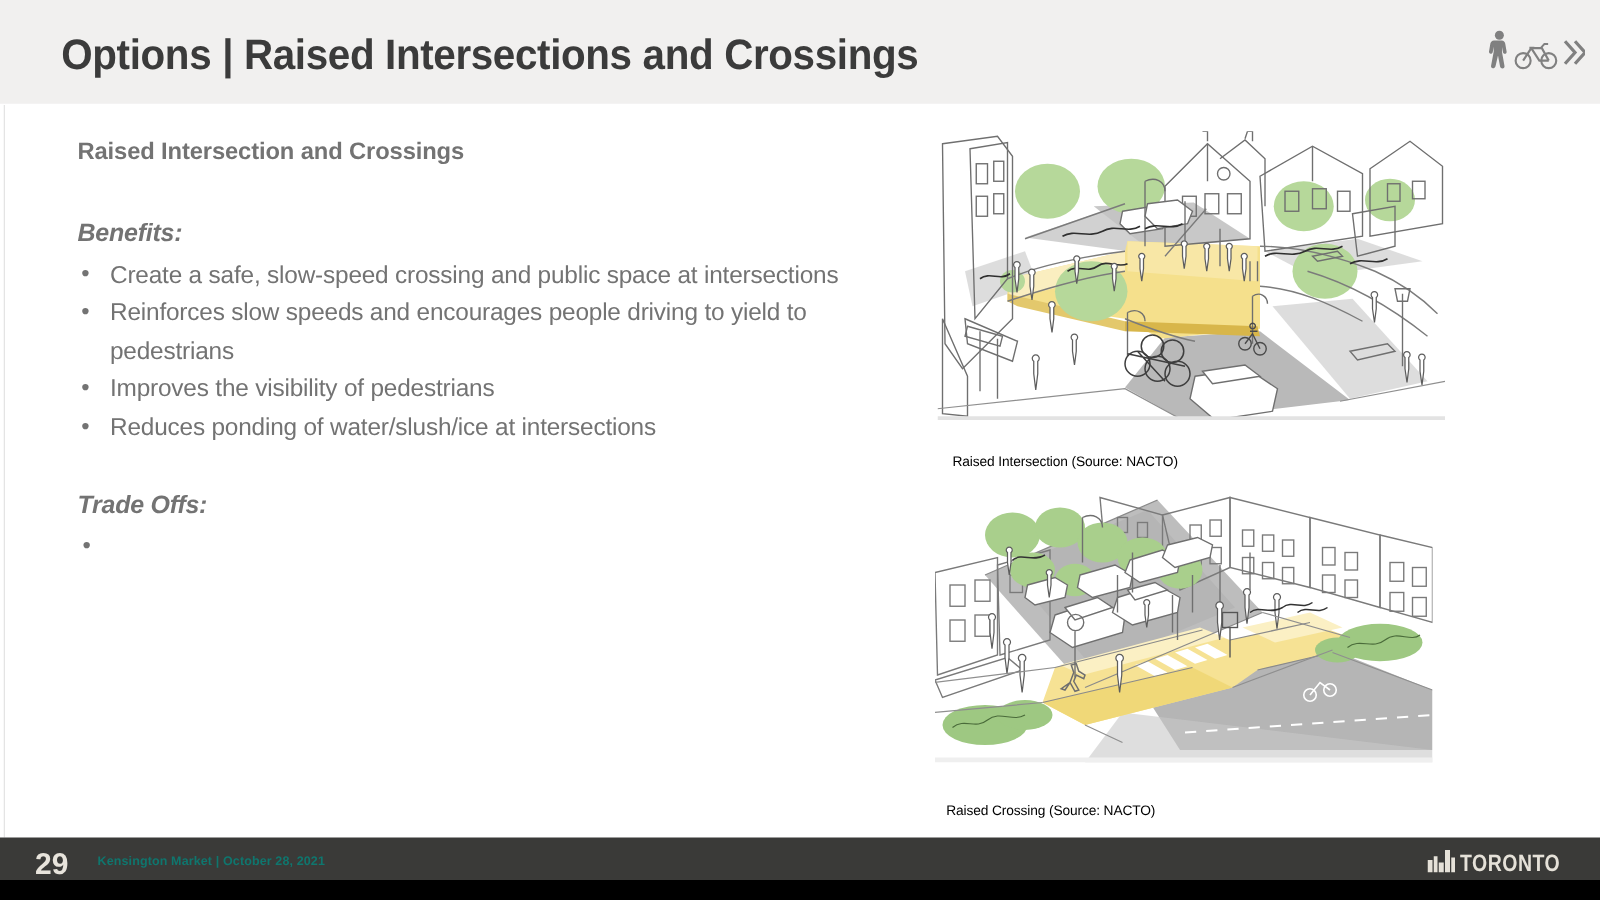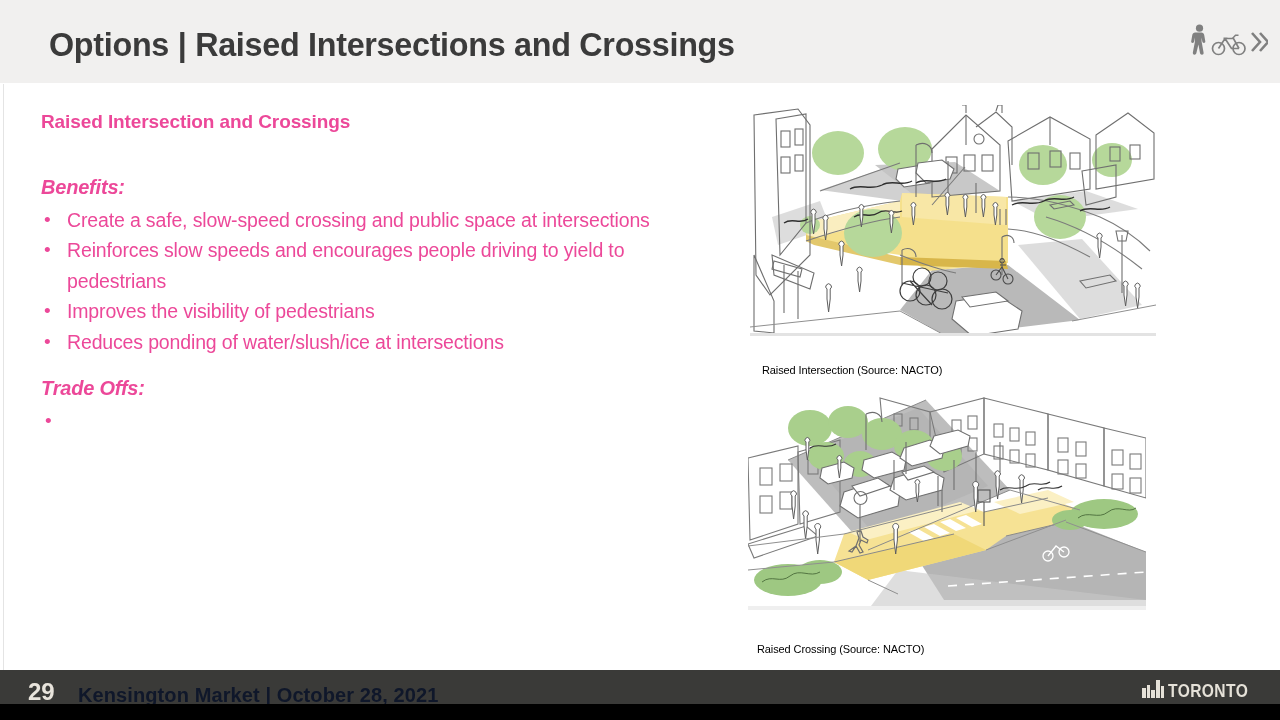--- a/index.html
+++ b/index.html
@@ -32,33 +32,33 @@
   .header-icons svg { display:block; }
 
   
   .edge-line {
     position:absolute; left:3px; top:84px; width:1px; height:586px;
     background:#e4e4e4;
   }
 
   
   .body-text {
-    position:absolute; left:41px; top:110px; width:680px;
-    color:#ec4899;
+    position:absolute; left:62px; top:110px; width:680px;
+    color:#737373;
   }
   .sub-title {
     font-size:19px; font-weight:bold; line-height:1.25;
     letter-spacing:-0.1px;
   }
   .section-label {
     font-size:20px; font-weight:bold; font-style:italic;
     letter-spacing:-0.2px;
   }
   .benefits-label { margin-top:42px;font-style:italic; }
-  .tradeoffs-label { margin-top:20px; }
+  .tradeoffs-label { margin-top:36px; }
 
   ul.bullets { list-style:none; margin-top:6px; }
   ul.bullets li {
     position:relative;
     font-size:19.5px;
     line-height:30.5px;
     padding-left:26px;
     letter-spacing:-0.15px;
   }
   ul.bullets li .dot {
@@ -91,21 +91,21 @@
   .footer-black {
     position:absolute; left:0; top:704px; width:1280px; height:16px;
     background:#000;
   }
   .footer-number {
     position:absolute; left:28px; top:678px;
     font-size:24px; font-weight:bold; color:#e8e4dc;
   }
   .footer-text {
     position:absolute; left:78px; top:684px;
-    font-size:20px; font-weight:bold; color:#0f172a;
+    font-size:10px; font-weight:bold; color:#0f766e;
     letter-spacing:0.1px;
   }
   .footer-logo {
     position:absolute; right:14px; top:680px;
     display:flex; align-items:center; gap:4px;
     color:#e5e1d8;
   }
   .footer-logo .wordmark {
     font-size:19px; font-weight:bold; letter-spacing:0.5px;
     transform:scaleX(0.82); transform-origin:left center;

